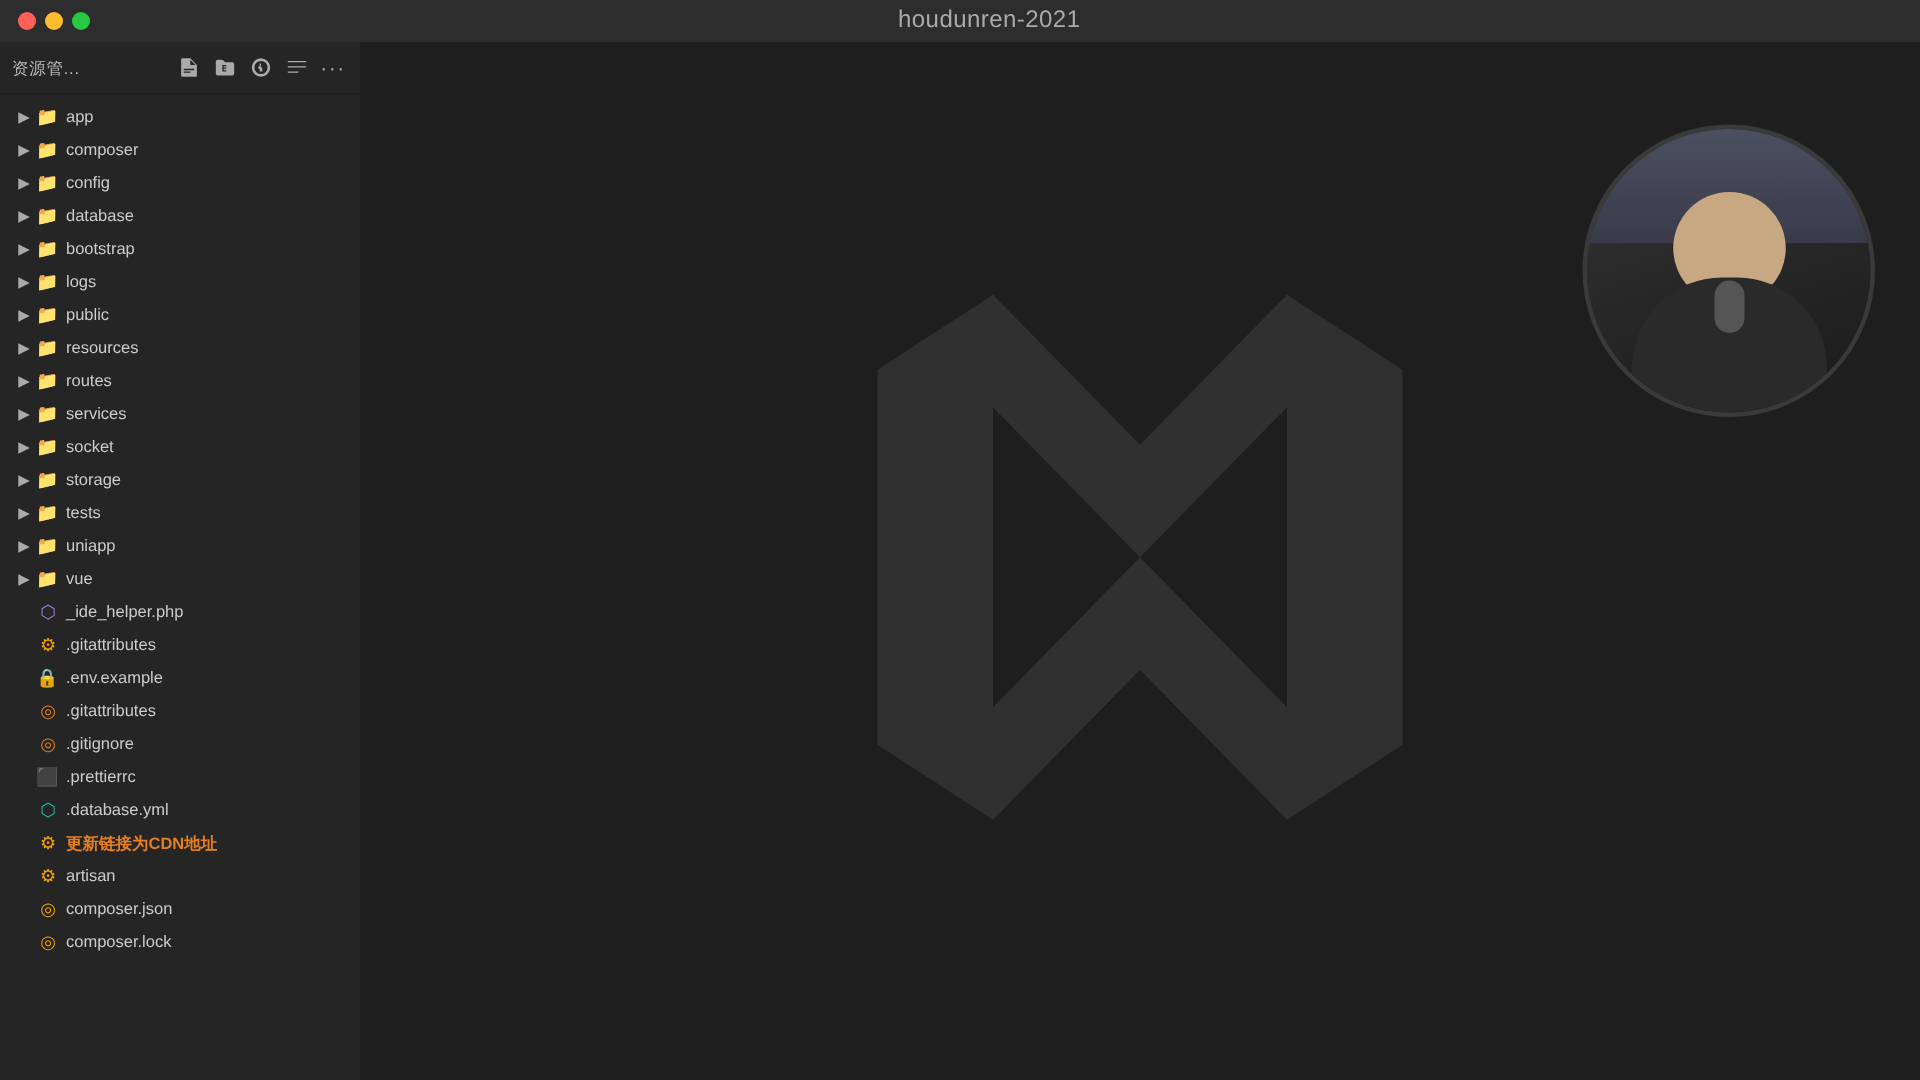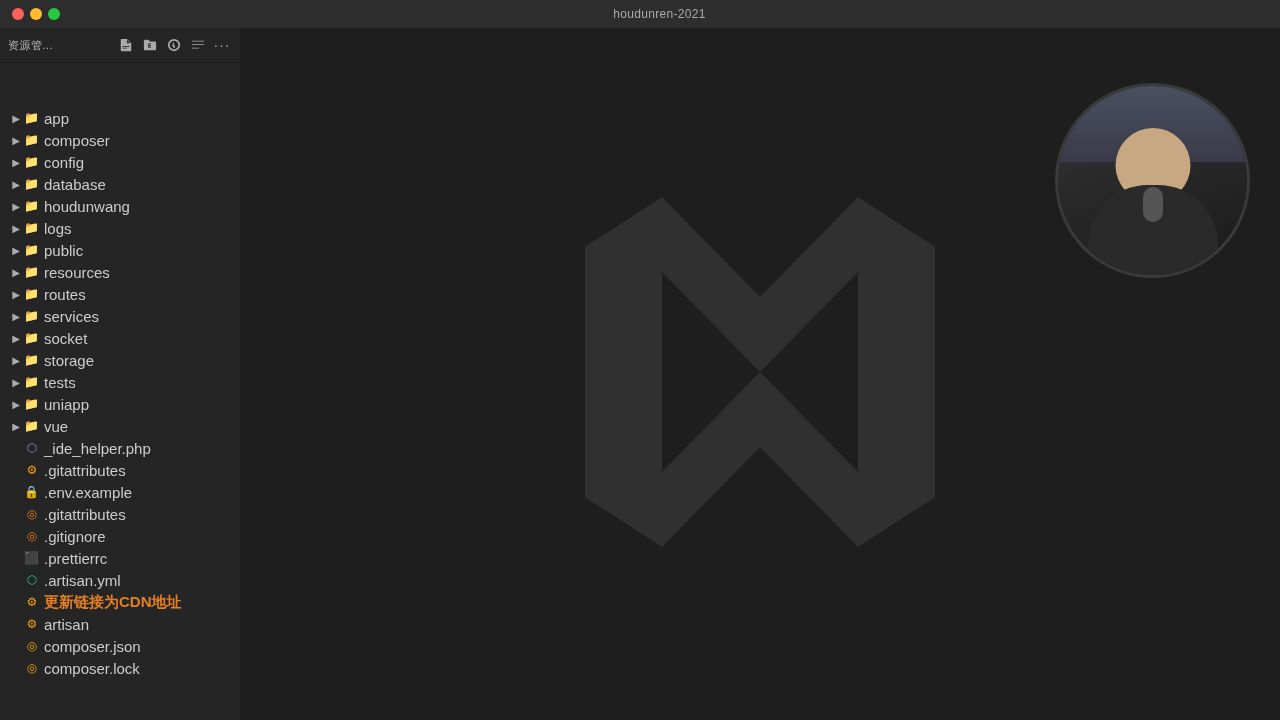--- a/index.html
+++ b/index.html
@@ -17,21 +17,21 @@
     .titlebar {
       height: 28px;
       background: #2d2d2d;
       display: flex;
       align-items: center;
       justify-content: center;
       position: relative;
       flex-shrink: 0;
     }
     .titlebar-title {
-      font-size: 12px;
+      font-size: 16px;
       color: #aaa;
       letter-spacing: 0.3px;
       padding-left: 39px;
     }
     .traffic-lights {
       position: absolute;
       left: 12px;
       display: flex;
       gap: 6px;
       align-items: center;
@@ -53,21 +53,20 @@
     }
 
     
     .sidebar {
       width: 240px;
       background: #252526;
       display: flex;
       flex-direction: column;
       flex-shrink: 0;
       overflow: hidden;
-      gap: 40px;
     }
 
     
     .sidebar-toolbar {
       height: 35px;
       background: #252526;
       display: flex;
       align-items: center;
       padding: 0 8px;
       gap: 4px;
@@ -128,21 +127,21 @@
       width: 16px;
       height: 16px;
       margin-right: 4px;
       display: flex;
       align-items: center;
       justify-content: center;
       font-size: 12px;
       flex-shrink: 0;
     }
     .tree-item .item-label {
-      font-size: 15px;
+      font-size: 11px;
     }
 
     
     .icon-php { color: #9b7cd4; }
     .icon-config { color: #f0a000; }
     .icon-git { color: #e67e22; }
     .icon-lock { color: #e74c3c; }
     .icon-dot { color: #888; }
     .label-cdn { color: #e67e22; font-weight: bold; }
 
@@ -293,21 +292,21 @@
         <span class="item-label">config</span>
       </div>
       <div class="tree-item folder">
         <span class="chevron">▶</span>
         <span class="file-icon" style="color:#90caf9">📁</span>
         <span class="item-label">database</span>
       </div>
       <div class="tree-item folder">
         <span class="chevron">▶</span>
         <span class="file-icon" style="color:#90caf9">📁</span>
-        <span class="item-label">houdunwang</span>
+        <span class="item-label">bootstrap</span>
       </div>
       <div class="tree-item folder">
         <span class="chevron">▶</span>
         <span class="file-icon" style="color:#90caf9">📁</span>
         <span class="item-label">logs</span>
       </div>
       <div class="tree-item folder">
         <span class="chevron">▶</span>
         <span class="file-icon" style="color:#90caf9">📁</span>
         <span class="item-label">public</span>
@@ -379,21 +378,21 @@
         <span class="item-label">.gitignore</span>
       </div>
       <div class="tree-item">
         <span class="chevron"></span>
         <span class="file-icon icon-dot">⬛</span>
         <span class="item-label">.prettierrc</span>
       </div>
       <div class="tree-item">
         <span class="chevron"></span>
         <span class="file-icon" style="color:#1abc9c">⬡</span>
-        <span class="item-label">.artisan.yml</span>
+        <span class="item-label">.database.yml</span>
       </div>
       <div class="tree-item">
         <span class="chevron"></span>
         <span class="file-icon icon-config">⚙</span>
         <span class="item-label label-cdn">更新链接为CDN地址</span>
       </div>
       <div class="tree-item">
         <span class="chevron"></span>
         <span class="file-icon icon-config">⚙</span>
         <span class="item-label">artisan</span>

